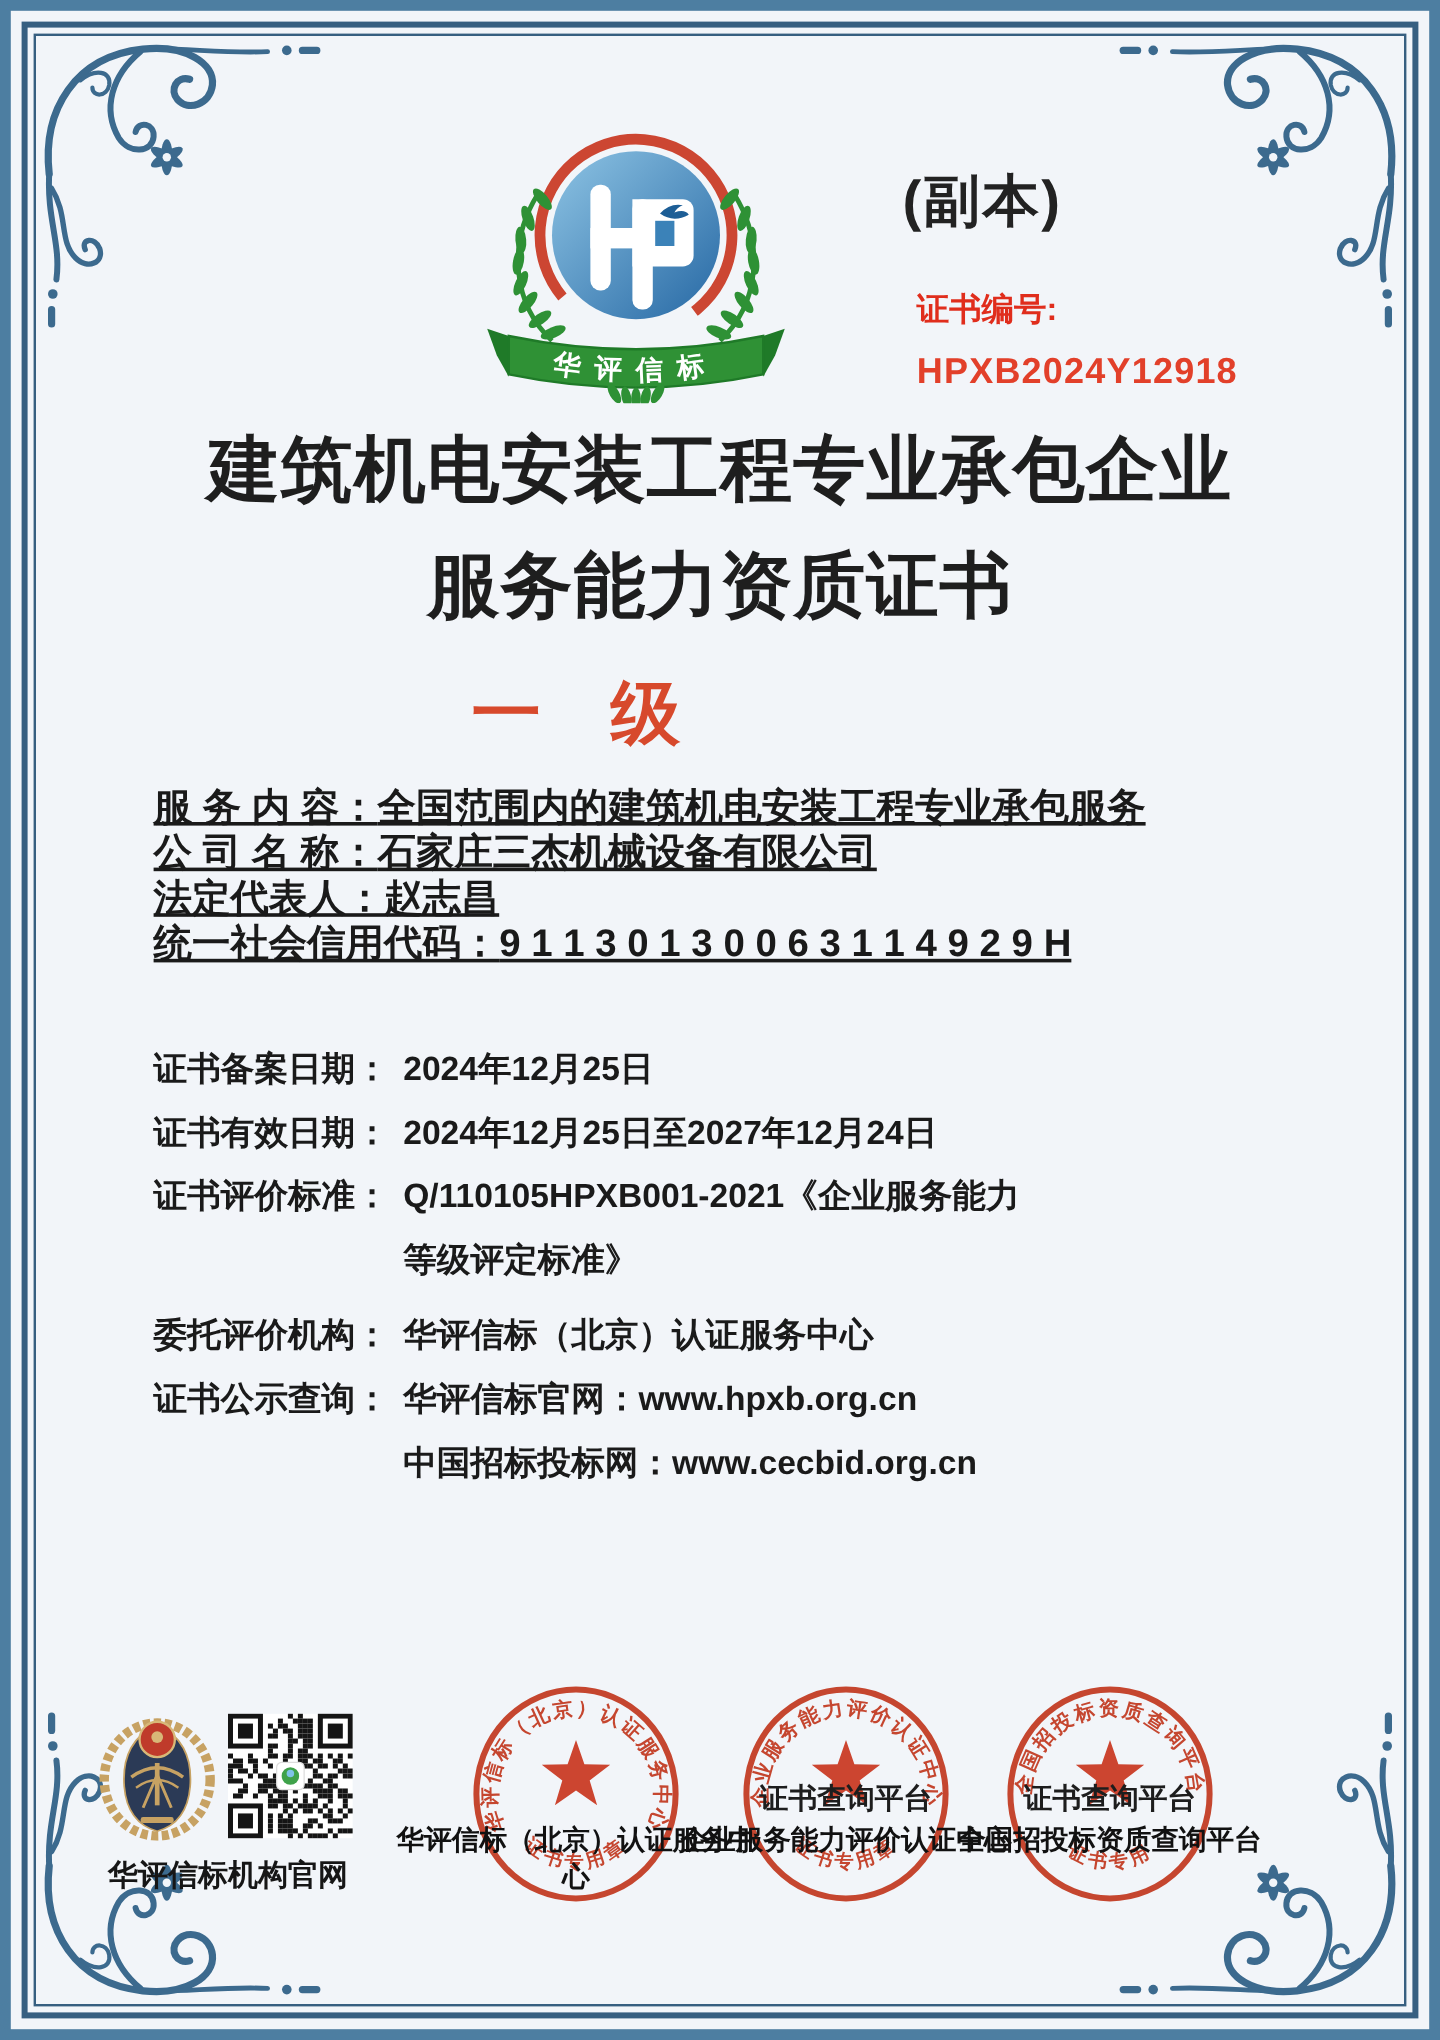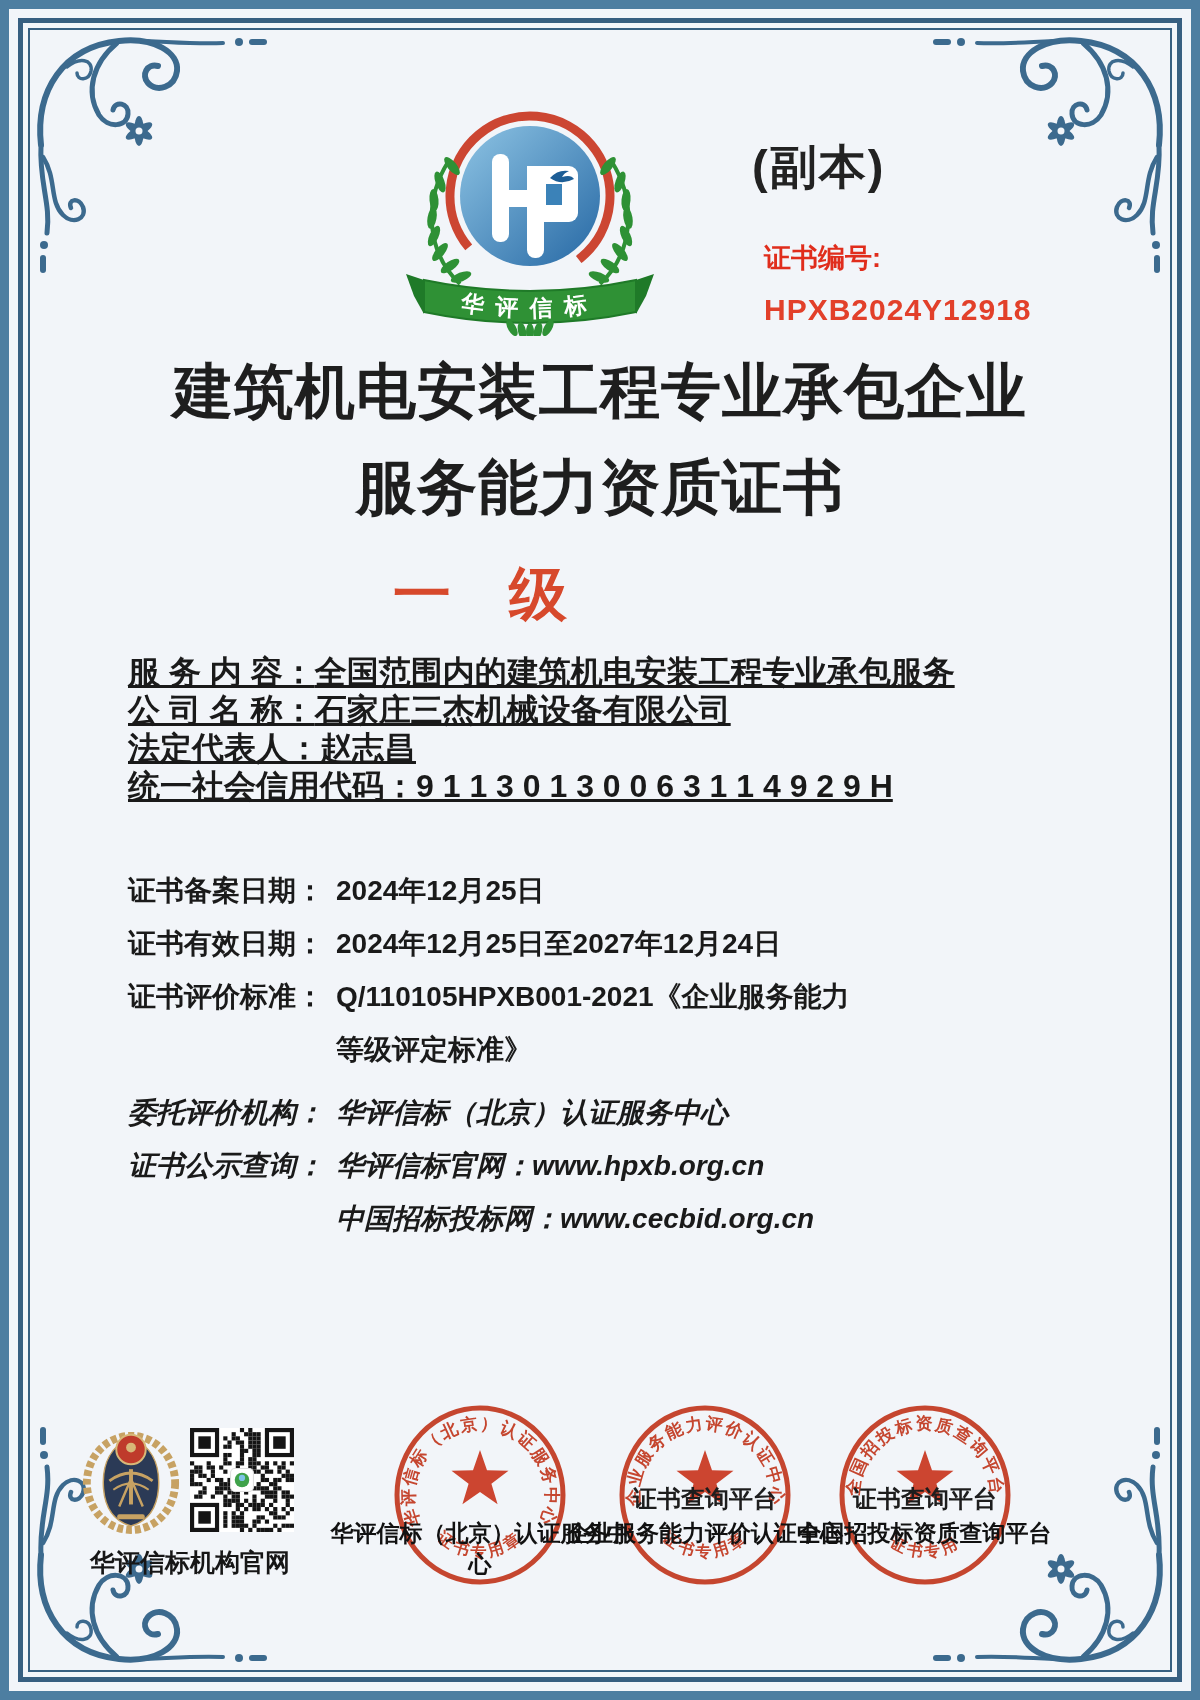--- a/index.html
+++ b/index.html
@@ -25,21 +25,21 @@
   .title{left:0;width:1200px;text-align:center;font-weight:900;color:#1e1e1e;font-size:60px;letter-spacing:1px;}
   .title1{top:352px;}
   .title2{top:448px;}
   .grade{left:0;top:556px;width:960px;text-align:center;font-size:58px;font-weight:900;color:#d7492c;word-spacing:42px;}
   .info{left:128px;top:658px;font-size:32px;font-weight:800;line-height:28px;text-decoration:underline;}
   .info .row{margin-bottom:10px;white-space:nowrap;}
   .block{left:128px;font-size:28px;font-weight:800;}
   .block .row{display:flex;margin-bottom:15px;white-space:nowrap;}
   .block .lab{width:208px;flex:0 0 auto;}
   .dates{top:872px;}
-  .agency{top:1094px;font-style:italic;}
+  .agency{top:1094px;}
   .seal-svg{width:190px;height:190px;top:1400px;}
   .seal1{left:385px;} .seal2{left:610px;} .seal3{left:830px;}
   .seal-label{top:1483px;width:260px;text-align:center;font-size:24px;font-weight:800;color:#1d1d1d;z-index:6;}
   .seal-cap{top:1518px;width:300px;text-align:center;font-size:23px;font-weight:800;color:#111;z-index:6;}
   .lab1{left:350px;} .lab2{left:575px;} .lab3{left:795px;}
   .cap1{left:330px;} .cap2{left:555px;} .cap3{left:775px;}
   .emblem{left:80px;top:1420px;width:102px;height:114px;}
   .qr{left:190px;top:1428px;width:104px;height:104px;}
   .qr-caption{left:60px;top:1546px;width:260px;text-align:center;font-size:25px;font-weight:800;color:#161616;}
 </style>

